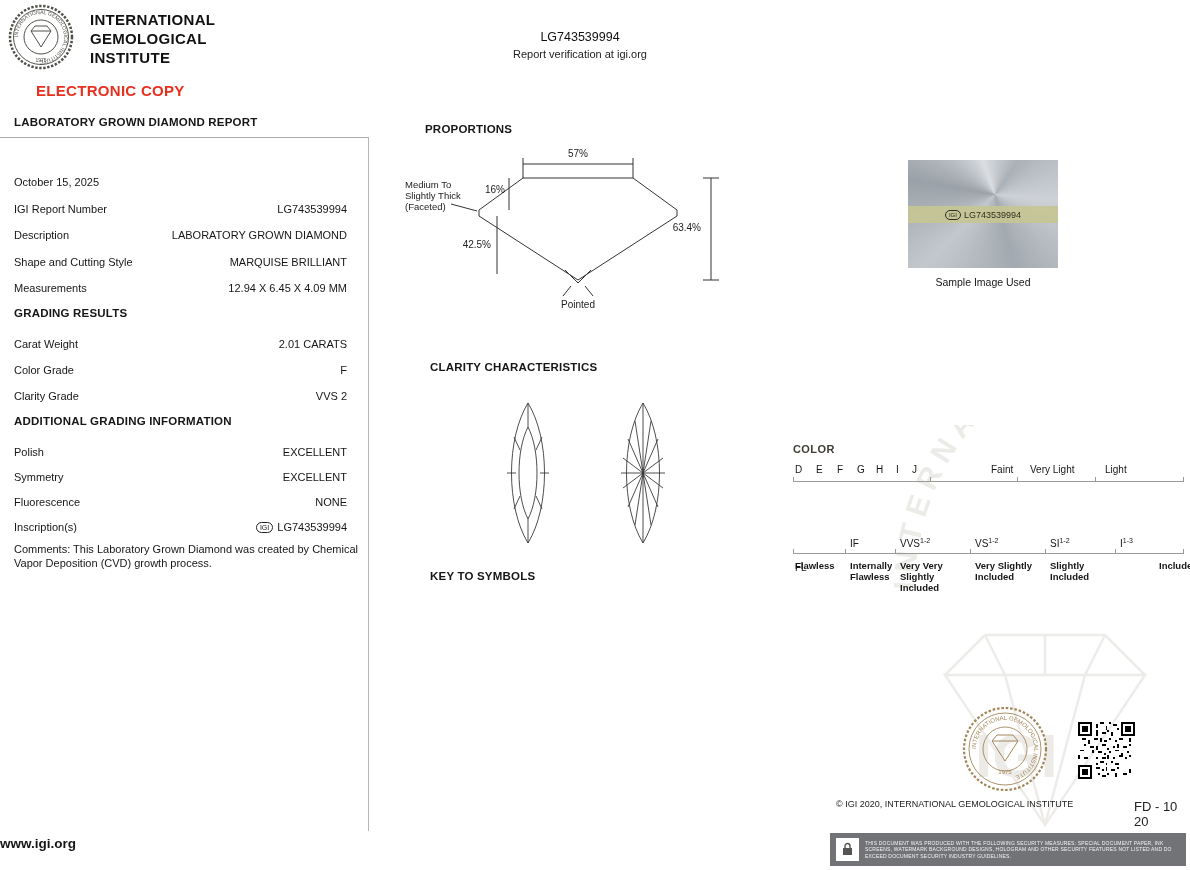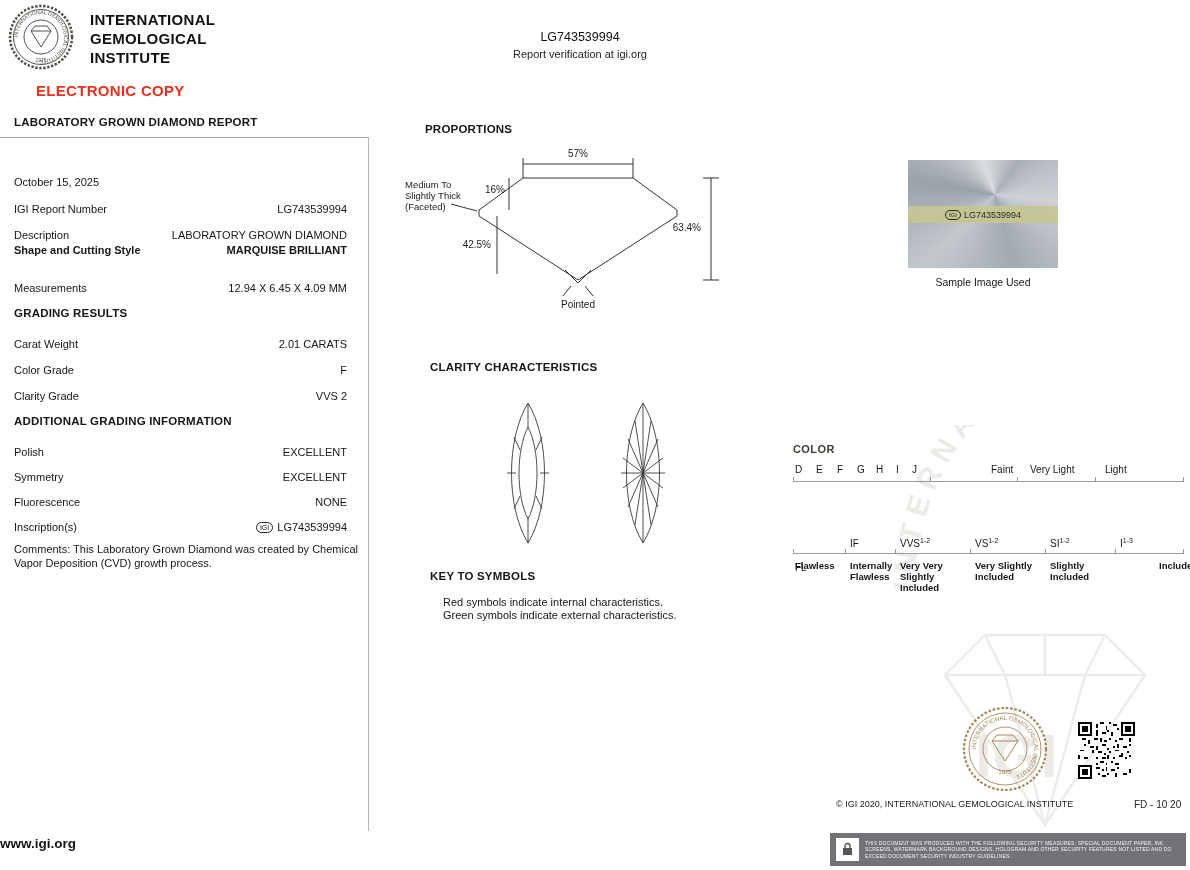--- a/index.html
+++ b/index.html
@@ -47,21 +47,21 @@
   .scale-title { font-size:11px; font-weight:bold; letter-spacing:.4px; color:#3f3d33; }
   .scale { position:absolute; width:392px; }
   .scale .it { position:absolute; font-size:10px; white-space:nowrap; }
   .scale .line { position:absolute; left:0; width:390px; height:1px; background:#9a9a9a; }
   .scale .tick { position:absolute; width:1px; height:5px; background:#9a9a9a; }
   .scale .lab { position:absolute; font-size:9.5px; line-height:11px;font-weight:bold; }
   sup { font-size:7px; }
 
   
   .copyright { position:absolute; left:836px; top:799px; font-size:9px; color:#222; }
-  .form-code { position:absolute; left:1134px; top:799px; font-size:10px; color:#222; }
+  .form-code { position:absolute; left:1134px; top:799px; font-size:13px; color:#222; }
   .website { position:absolute; left:0; top:836px; width:1190px; text-align:left; font-size:13.5px; font-weight:bold; }
   .sec-bar { position:absolute; left:830px; top:833px; width:356px; height:33px; background:#717377; display:flex; align-items:center; }
   .sec-box { width:23px; height:23px; background:#fff; margin:0 6px 0 6px; flex:0 0 auto; display:flex; align-items:center; justify-content:center; }
   .sec-text { font-size:5px; line-height:6.5px; color:#f2f2f2; letter-spacing:.2px; padding-right:6px; text-transform:uppercase; }
 </style>
 </head>
 <body>
 
 <div class="page">
 
@@ -113,21 +113,21 @@
   <div class="date-line">October 15, 2025</div>
 
   <div class="row" style="top:203px;">
     <span class="lbl">IGI Report Number</span>
     <span class="val">LG743539994</span>
   </div>
   <div class="row" style="top:229px;">
     <span class="lbl">Description</span>
     <span class="val">LABORATORY GROWN DIAMOND</span>
   </div>
-  <div class="row" style="top:244px;font-weight:bold;">
+  <div class="row" style="top:256px;">
     <span class="lbl">Shape and Cutting Style</span>
     <span class="val">MARQUISE BRILLIANT</span>
   </div>
   <div class="row" style="top:282px;">
     <span class="lbl">Measurements</span>
     <span class="val">12.94 X 6.45 X 4.09 MM</span>
   </div>
 
   <div class="sec-h" style="top:307px;">GRADING RESULTS</div>
 
@@ -243,24 +243,20 @@
       <line x1="35" y1="70" x2="20" y2="104"></line>
         <line x1="35" y1="70" x2="15" y2="85"></line>
       <line x1="35" y1="70" x2="13" y2="70"></line>
         <line x1="35" y1="70" x2="15" y2="55"></line>
       <line x1="35" y1="70" x2="20" y2="36"></line>
         <line x1="35" y1="70" x2="27" y2="18"></line>
     </g>
   </svg>
 
   <div class="kts-title">KEY TO SYMBOLS</div>
-  <div class="kts-lines">
-    <div>Red symbols indicate internal characteristics.</div>
-    <div>Green symbols indicate external characteristics.</div>
-  </div>
 
   <div class="scale" style="left:793px;top:443px;height:46px;">
     <div class="scale-title">COLOR</div>
     <span class="it" style="left:2px;top:21px;">D</span>
     <span class="it" style="left:23px;top:21px;">E</span>
     <span class="it" style="left:44px;top:21px;">F</span>
     <span class="it" style="left:64px;top:21px;">G</span>
     <span class="it" style="left:83px;top:21px;">H</span>
     <span class="it" style="left:103px;top:21px;">I</span>
     <span class="it" style="left:119px;top:21px;">J</span>

